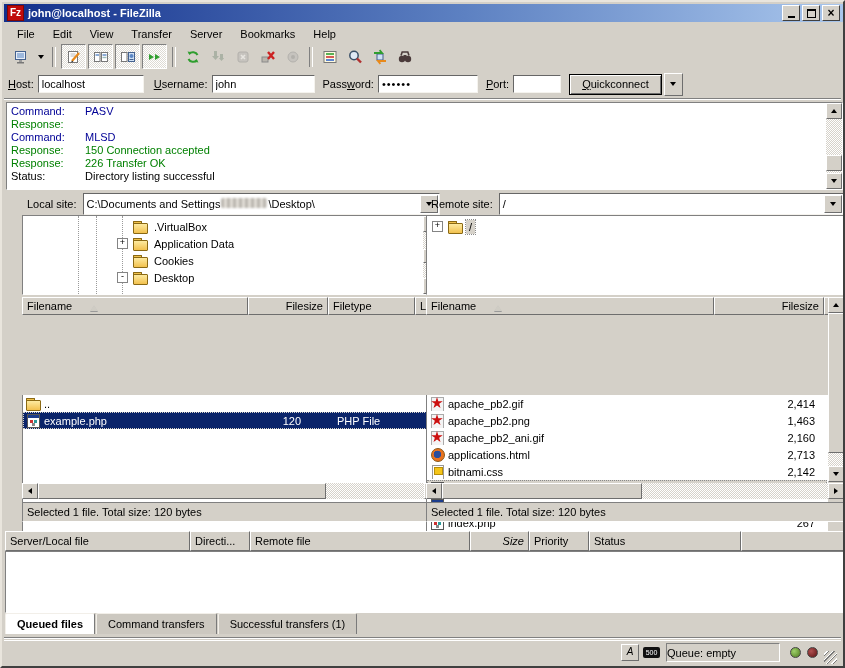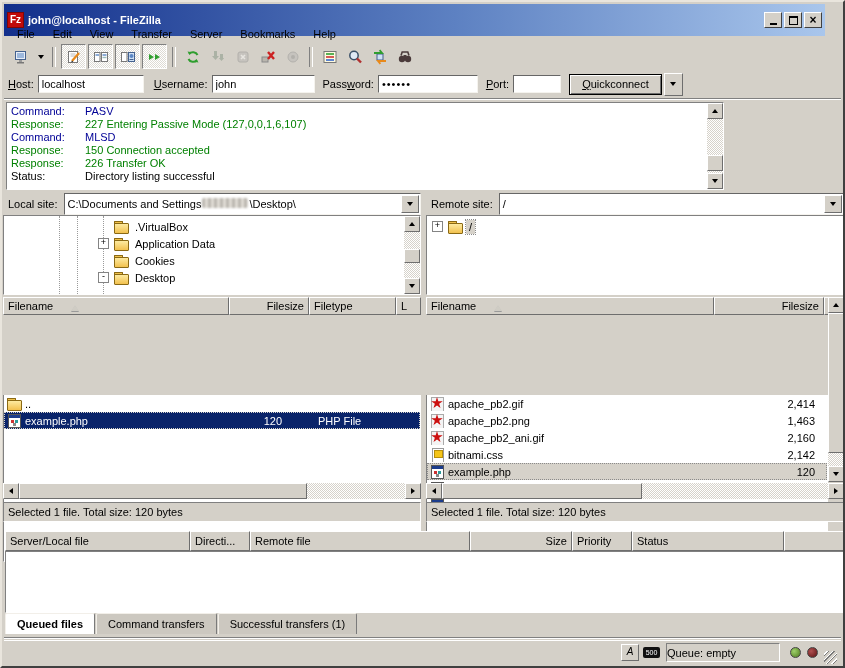--- a/index.html
+++ b/index.html
@@ -4,21 +4,21 @@
 <style>
   html,body{margin:0;padding:0;background:#808080;font-family:"Liberation Sans",sans-serif;}
   #window{position:relative;width:845px;height:668px;background:#d4d0c8;
     border:2px solid;border-color:#e9e5dd #404040 #404040 #e9e5dd;box-sizing:border-box;overflow:hidden;
     font-size:11px;color:#000;}
   .abs{position:absolute;box-sizing:border-box;}
   .sunken{border:1px solid;border-color:#808080 #fff #fff #808080;}
   .groove{border-top:1px solid #808080;border-bottom:1px solid #fff;height:0;}
 
   
-  #titlebar{left:2px;top:2px;right:18px;height:32px;background:linear-gradient(90deg,#122f8b 0%,#5d81c2 55%,#a9c6ec 100%);
+  #titlebar{left:2px;top:2px;right:0;height:18px;background:linear-gradient(90deg,#122f8b 0%,#5d81c2 55%,#a9c6ec 100%);
     display:flex;align-items:center;padding:0 3px;color:#fff;font-weight:bold;}
   #fzlogo{width:15px;height:14px;background:#c00a0a;border:1px solid #7e0606;color:#fff;
     font-size:10px;line-height:13px;text-align:center;font-weight:bold;margin-right:4px;}
   .winbtn{width:16px;height:14px;margin-left:2px;display:flex;align-items:center;justify-content:center;
     background:#d4d0c8;border:1px solid;border-color:#fff #404040 #404040 #fff;color:#000;}
   .glyph-min{width:7px;height:2px;background:#000;margin-top:7px;}
   .glyph-max{width:7px;height:6px;border:1px solid #000;border-top:2px solid #000;}
   .glyph-close{font-size:12px;font-weight:bold;line-height:10px;}
 
   
@@ -38,21 +38,21 @@
   #quickbar{left:2px;top:68px;right:2px;height:29px;display:flex;align-items:center;border-bottom:1px solid #808080;box-shadow:0 1px 0 #fff;}
   #quickbar label{margin:0 4px;}
   .txt{height:16px;border:1px solid;border-color:#666 #f5f3ee #f5f3ee #666;background:#fff;
     font-family:"Liberation Sans",sans-serif;font-size:11px;padding:0 3px;}
   #qc-btn{height:21px;padding:0 12px;background:#d4d0c8;border:1px solid #000;
     box-shadow:inset 1px 1px 0 #fff, inset -1px -1px 0 #6e6e6e;font-size:11px;}
   #qc-dd{width:17px;height:21px;margin-left:2px;display:flex;align-items:center;justify-content:center;
     background:#d4d0c8;border:1px solid;border-color:#fff #6e6e6e #6e6e6e #fff;}
 
   
-  #log{left:4px;top:100px;width:718px;height:88px;background:#fff;border:1px solid;border-color:#808080 #fff #fff #808080;padding:1px 0 0 0;overflow:hidden;}
+  #log{left:4px;top:100px;width:837px;height:88px;background:#fff;border:1px solid;border-color:#808080 #fff #fff #808080;padding:1px 0 0 0;overflow:hidden;}
   .log-line{display:flex;line-height:13px;}
   .log-line .lbl{width:74px;padding-left:4px;flex:0 0 auto;}
   .st-command{color:#000096;}
   .st-response{color:#008000;}
   .st-status{color:#000;}
 
   
   .sb-v{width:16px;background:repeating-conic-gradient(#fff 0% 25%,#d6d2ca 0% 50%) 0 0/2px 2px;}
   .sb-h{height:16px;background:repeating-conic-gradient(#fff 0% 25%,#d6d2ca 0% 50%) 0 0/2px 2px;}
   .sb-btn{position:absolute;width:16px;height:16px;background:#d4d0c8;border:1px solid;border-color:#fff #6e6e6e #6e6e6e #fff;
@@ -294,21 +294,20 @@
   <div id="log" class="abs">
     <div style="padding-top:1px;">
 
         <div class="log-line st-command">
           <span class="lbl">Command:</span>
           <span>PASV</span>
         </div>
 
         <div class="log-line st-response">
           <span class="lbl">Response:</span>
-          <span>227 Entering Passive Mode (127,0,0,1,6,107)</span>
         </div>
 
         <div class="log-line st-command">
           <span class="lbl">Command:</span>
           <span>MLSD</span>
         </div>
 
         <div class="log-line st-response">
           <span class="lbl">Response:</span>
           <span>150 Connection accepted</span>
@@ -328,21 +327,21 @@
       <div class="sb-btn" style="top:0;">
           <span class="tri-up"></span>
         </div>
       <div class="sb-thumb" style="top:52px;height:16px;left:0;width:16px;"></div>
       <div class="sb-btn" style="bottom:0;">
           <span class="tri-down"></span>
         </div>
     </div>
   </div>
 
-  <div class="abs" style="left:1px;top:191px;width:418px;height:330px;">
+  <div class="abs" style="left:20px;top:191px;width:418px;height:330px;">
     <div class="sitebar abs" style="left:0;top:0;right:0;">
       <span class="slabel">Local site:</span>
       <div class="combo">
         <span><span>C:\Documents and Settings</span><span class="censor"></span><span>\Desktop\</span></span>
         <div class="cbtn">
             <span class="dd-arrow"></span>
           </div>
       </div>
     </div>
     <div class="tree abs" style="left:0;top:22px;right:0;height:80px;">
@@ -488,20 +487,27 @@
           </div>
 
           <div class="frow">
             <span class="c-name" style="width:288px;padding-left:2px;">
               <span class="fi fi-img"></span>
               <span>apache_pb2_ani.gif</span>
             </span>
             <span class="c-size" style="width:98px;">2,160</span>
           </div>
 
+          <div class="frow">
+            <span class="c-name" style="width:288px;padding-left:2px;">
+              <span class="fi fi-html"></span>
+              <span>applications.html</span>
+            </span>
+            <span class="c-size" style="width:98px;">2,713</span>
+          </div>
 
           <div class="frow">
             <span class="c-name" style="width:288px;padding-left:2px;">
               <span class="fi fi-css"></span>
               <span>bitnami.css</span>
             </span>
             <span class="c-size" style="width:98px;">2,142</span>
           </div>
 
           <div class="frow st-inactive">
@@ -556,21 +562,21 @@
   <div class="lheader abs" style="left:3px;top:529px;width:839px;height:20px;">
     <div class="hcell" style="width:185px;height:20px;">
         <span>Server/Local file</span>
       </div>
     <div class="hcell" style="width:60px;height:20px;">
         <span>Directi...</span>
       </div>
     <div class="hcell" style="width:220px;height:20px;">
         <span>Remote file</span>
       </div>
-    <div class="hcell" style="width:102px;height:20px;justify-content:flex-end;">
+    <div class="hcell" style="width:59px;height:20px;justify-content:flex-end;font-style:italic;">
         <span>Size</span>
       </div>
     <div class="hcell" style="width:60px;height:20px;">
         <span>Priority</span>
       </div>
     <div class="hcell" style="width:152px;height:20px;">
         <span>Status</span>
       </div>
     <div class="hcell" style="flex:1;height:20px;"></div>
   </div>

